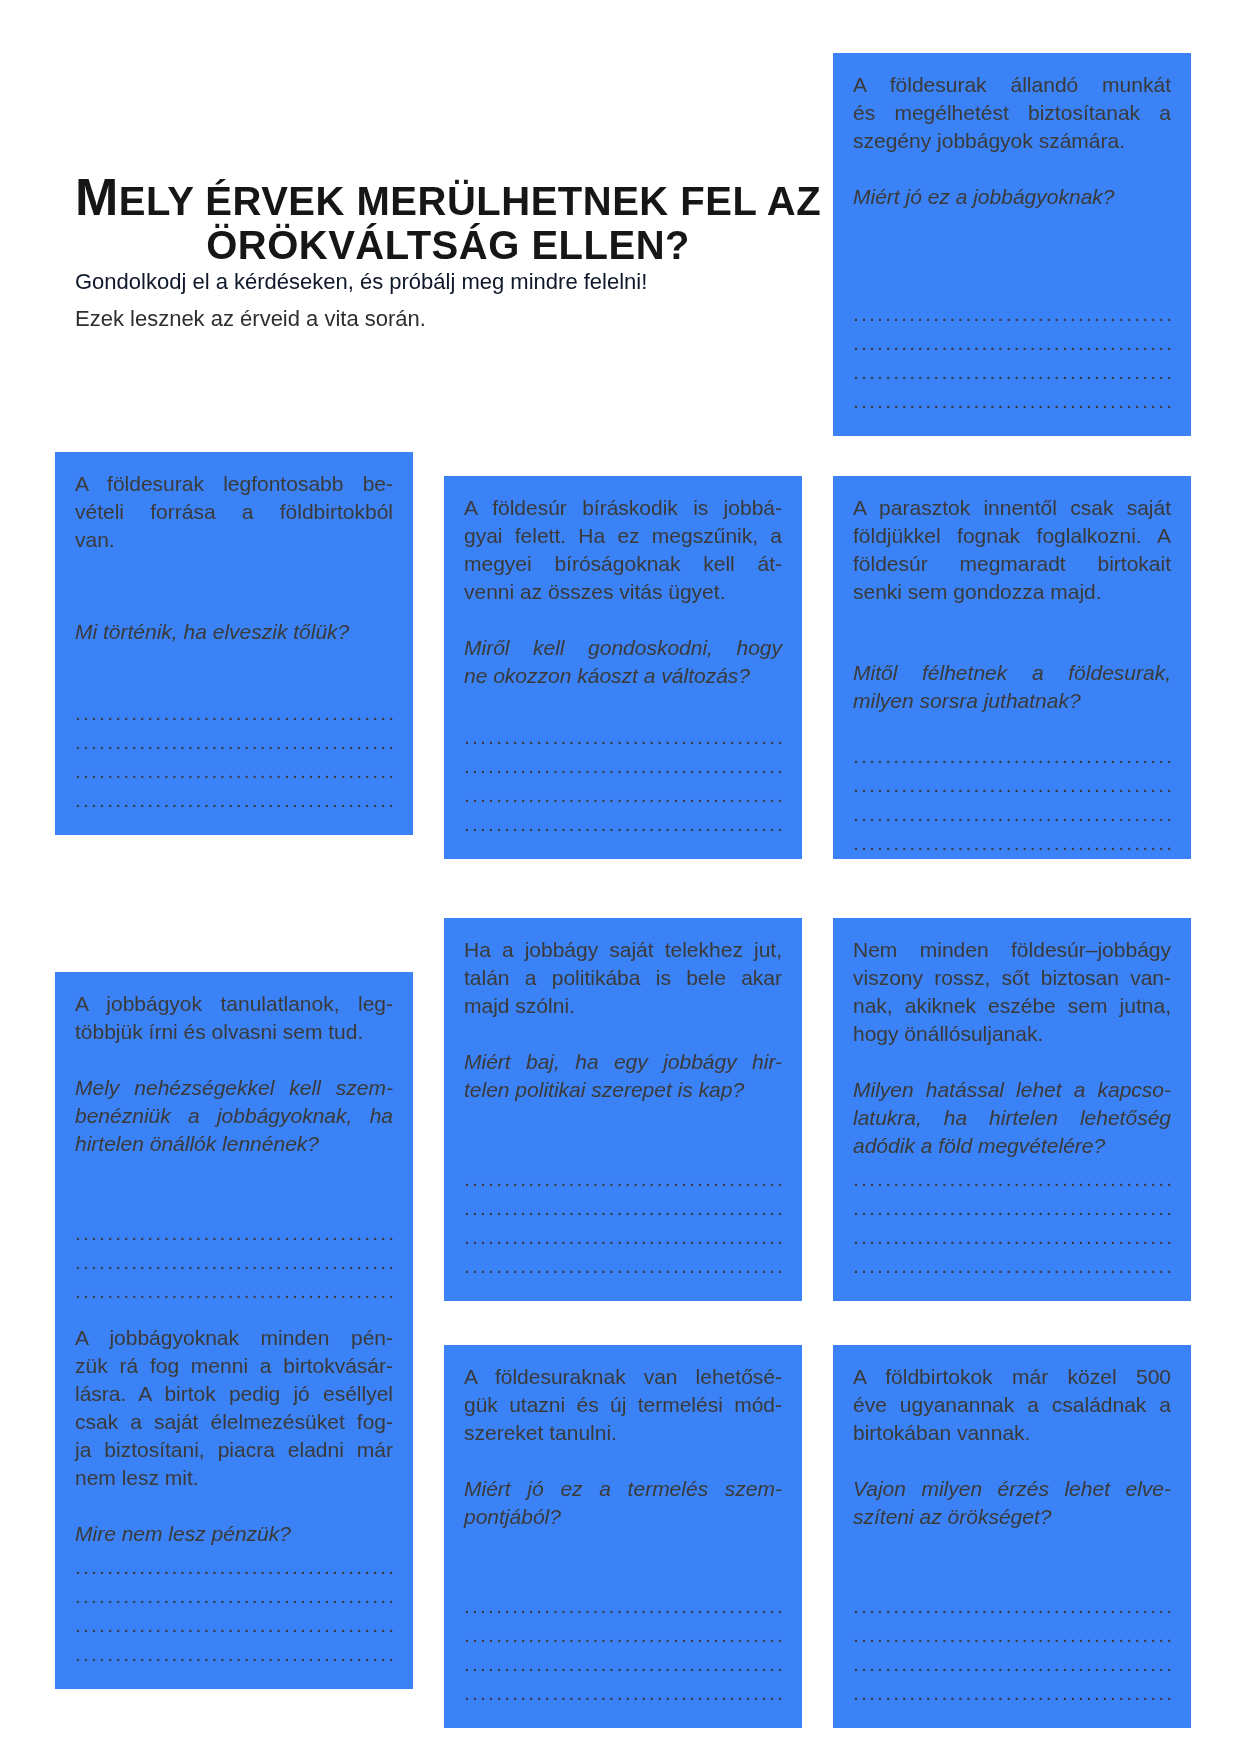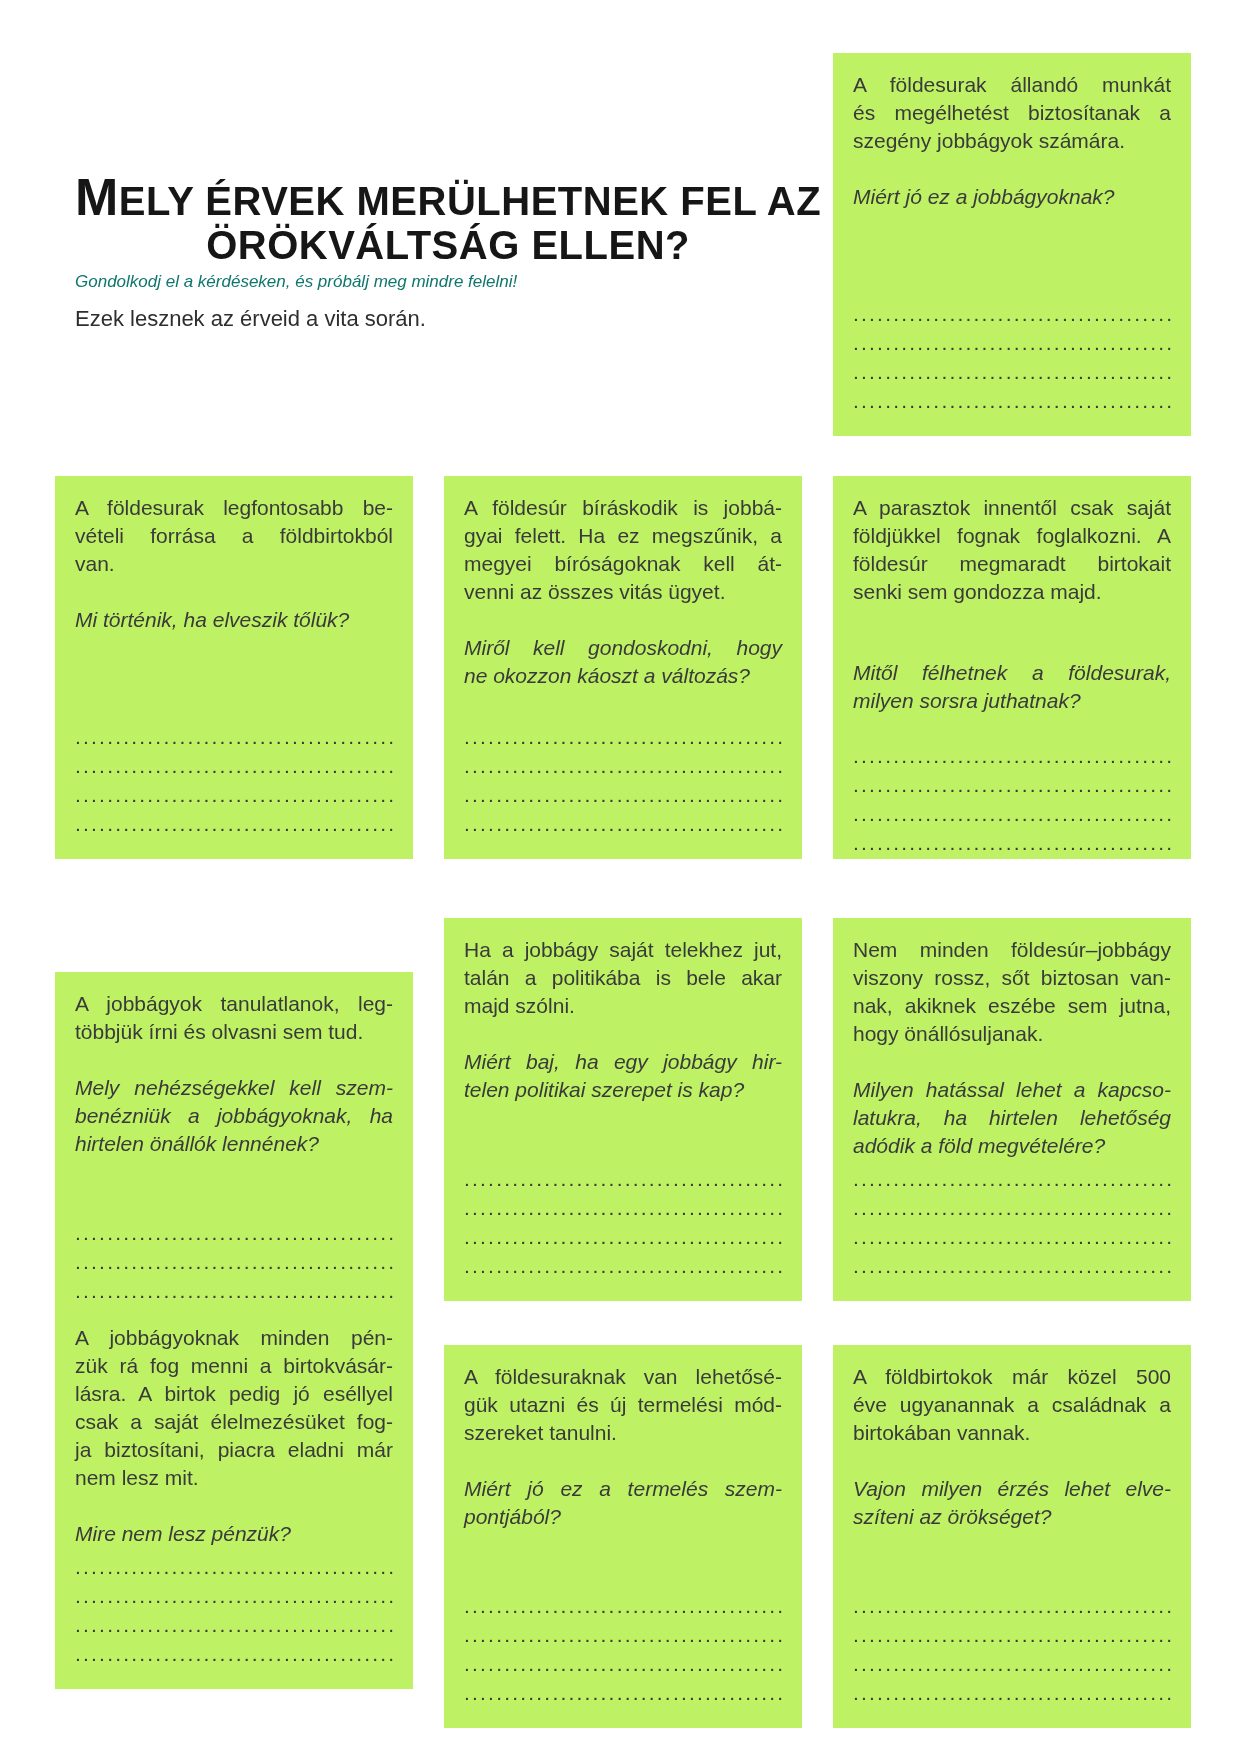--- a/index.html
+++ b/index.html
@@ -15,50 +15,50 @@
   
   .title{
     position:absolute;left:75px;top:148px;
     font-size:40px;line-height:44px;font-weight:bold;
     color:#161616;text-transform:uppercase;letter-spacing:0.5px;text-align:center;
   }
   .title-line{display:block;}
   .title .title-line:first-child::first-letter{font-size:52px;}
   .subtitle{
     position:absolute;left:75px;top:267px;
-    font-size:17px;line-height:30px;font-style:italic;color:#0f766e;
+    font-size:22px;line-height:30px;color:#0f172a;
   }
   .note{
     position:absolute;left:75px;top:306px;
     font-size:22px;line-height:26px;color:#2e2e2e;
   }
   
   .card{
     position:absolute;
     width:358px;height:383px;
     box-sizing:border-box;
     padding:18px 20px 22px 20px;
-    background:#bef264;
+    background:#3b82f6;
     display:flex;flex-direction:column;
     font-size:21px;line-height:28px;
     overflow:hidden;
   }
   .statement{color:#3a3a3a;}
   .question{font-style:italic;margin-top:28px;color:#3a3a3a;}
   .line{display:block;text-align:justify;text-align-last:justify;}
   .line.last{text-align-last:auto;}
   .answers{margin-top:auto;}
   .dotline{
     height:29px;line-height:31px;
     overflow:hidden;white-space:nowrap;
     letter-spacing:2.2px;font-size:21px;color:#3a3a3a;
   }
   
   .pos-intro{left:833px;top:53px;}
-  .pos-r1c1{left:55px;top:476px;}  .pos-r1c2{left:444px;top:476px;}  .pos-r1c3{left:833px;top:476px;gap:25px;}
+  .pos-r1c1{left:55px;top:452px;gap:36px;}  .pos-r1c2{left:444px;top:476px;}  .pos-r1c3{left:833px;top:476px;gap:25px;}
   .pos-r2c1{left:55px;top:972px;}  .pos-r2c2{left:444px;top:918px;}  .pos-r2c3{left:833px;top:918px;}
   .pos-r3c1{left:55px;top:1306px;} .pos-r3c2{left:444px;top:1345px;} .pos-r3c3{left:833px;top:1345px;}
 </style>
 </head>
 <body>
 
 <div id="page">
 
   <h1 class="title">
       <span class="title-line">Mely érvek merülhetnek fel az</span>

